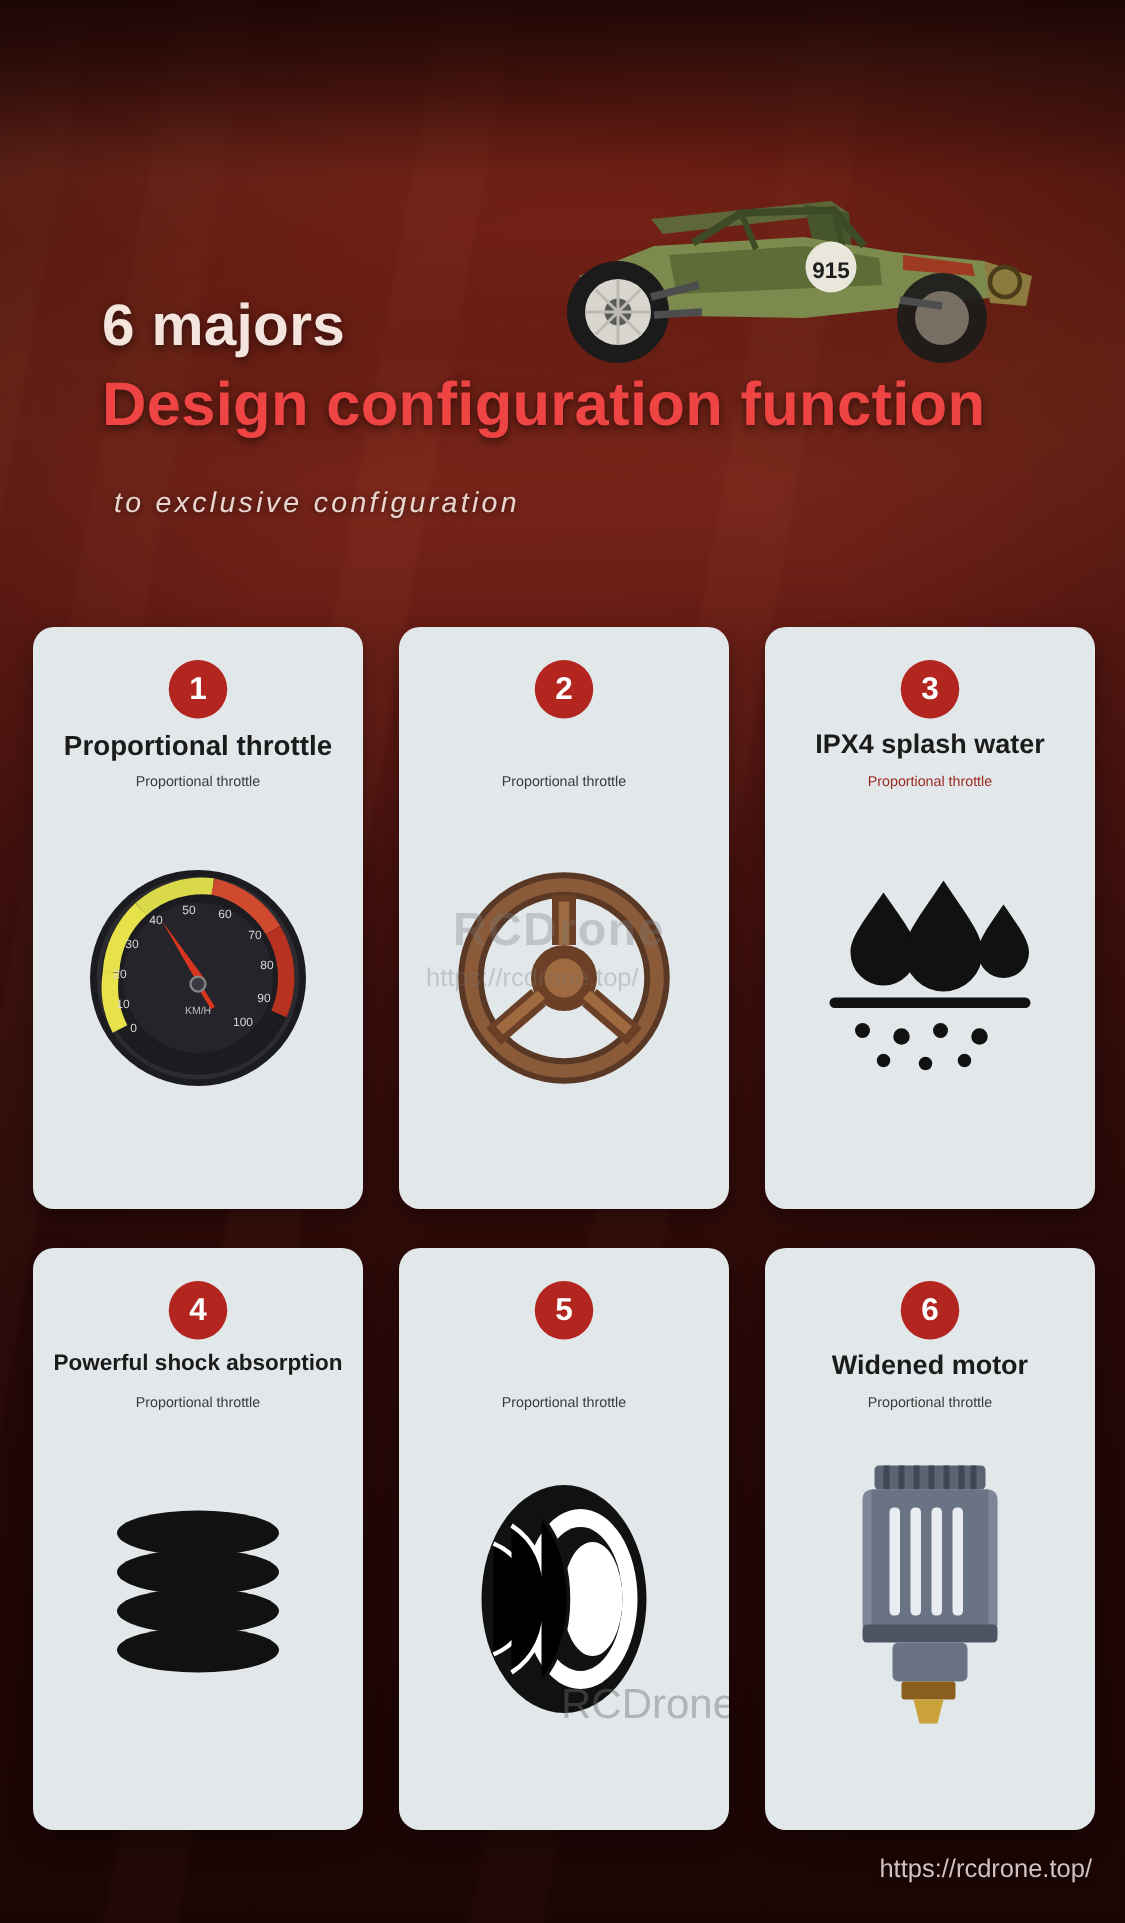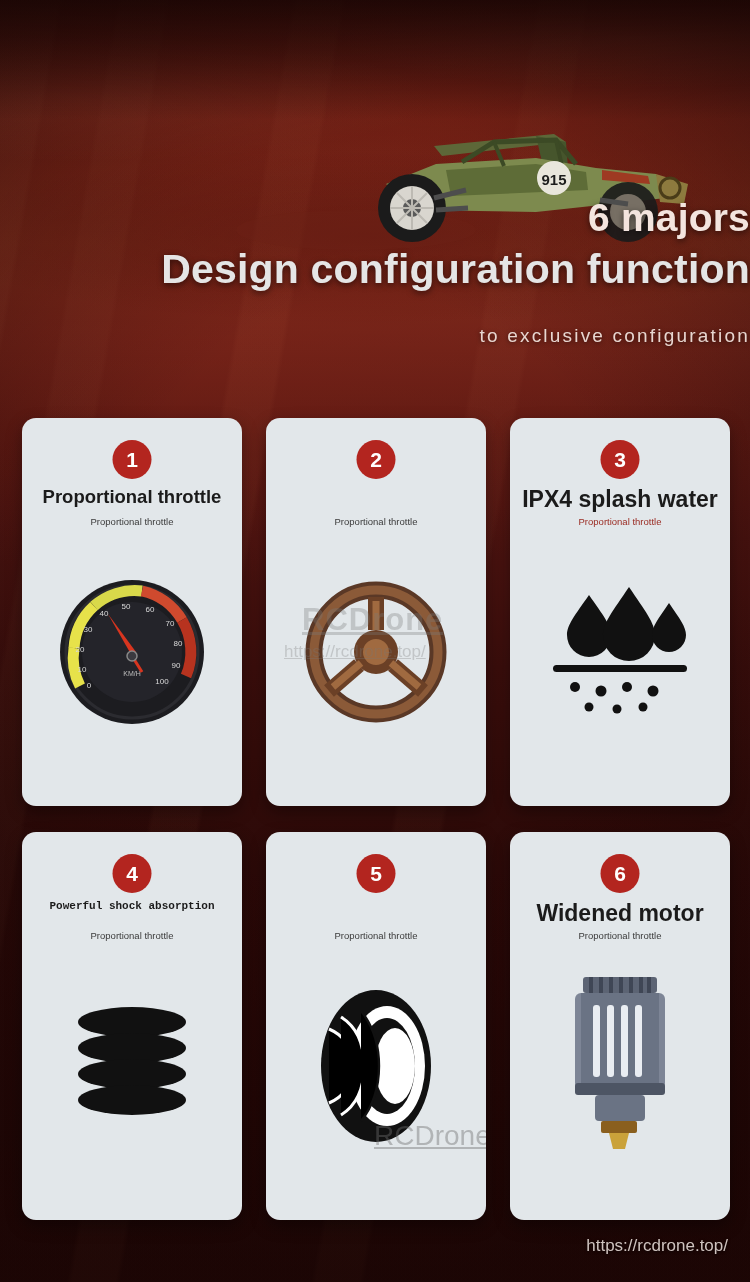--- a/index.html
+++ b/index.html
@@ -46,35 +46,36 @@
   }
   .bg-vignette {
     position: absolute; inset: 0;
     background: radial-gradient(ellipse 620px 700px at 50% 45%, rgba(0,0,0,0) 40%, rgba(20,4,3,.45) 100%);
   }
 
   
   .buggy { position: absolute; left: 236px; top: 112px; width: 460px; height: 140px; }
 
   
-  .headings { position: absolute; left: 0; top: 196px; width: 750px; text-align: right; }
+  .headings { position: absolute; left: 0; top: 196px; width: 750px; text-align: left; }
   .h-main1 {
     margin-left: 68px;
     font-size: 39px; font-weight: bold; color: #f3e4de; letter-spacing: .2px;
     text-shadow: 0 2px 6px rgba(0,0,0,.55);
   }
   .h-main2 {
     margin-left: 68px; margin-top: 6px;
-    font-size: 41px; font-weight: bold; color: #e5e5e5; letter-spacing: .2px;
+    font-size: 41px; font-weight: bold; color: #ef4444; letter-spacing: .2px;
     text-shadow: 0 2px 6px rgba(0,0,0,.55);
   }
   .h-sub {
     margin-left: 76px; margin-top: 32px;
     font-size: 19px; color: #e8d6d0; letter-spacing: 2.2px;
     text-shadow: 0 1px 4px rgba(0,0,0,.5);
+    font-style: italic;
   }
 
   
   .grid {
     position: absolute; left: 22px; top: 418px;
     width: 708px;
     display: grid;
     grid-template-columns: repeat(3, 220px);
     grid-column-gap: 24px;
     grid-row-gap: 26px;
@@ -95,41 +96,40 @@
     color: #fff; font-size: 21px; font-weight: bold;
     display: flex; align-items: center; justify-content: center;
     line-height: 1;
   }
   .card-title {
     position: absolute; top: 68px; left: 0; width: 100%;
     text-align: center;
     font-size: 18.5px; font-weight: bold; color: #1b1b1b;
     white-space: nowrap;
   }
-  .card-title.sm { font-size: 11px; font-family: Liberation Mono, monospace; }
-  .card-title.lg { font-size: 23px; }
+  .card-title.sm { font-size: 15px; }
+  .card-title.lg { font-size: 18px; }
   .card-sub {
     position: absolute; top: 98px; left: 0; width: 100%;
     text-align: center;
     font-size: 9.5px; color: #3b3b3b;
   }
   .card-sub.red { color: #9a2b22; }
   .icon-wrap {
     position: absolute; top: 124px; left: 0; width: 100%; height: 220px;
     display: flex; align-items: center; justify-content: center;
   }
 
   
   .wm {
     position: absolute;
     color: rgba(120,120,120,.32);
     font-weight: bold;
     pointer-events: none;
     white-space: nowrap;
-    text-decoration: underline;
   }
   .wm-1 { left: 36px; top: 184px; font-size: 31px; letter-spacing: 1px; }
   .wm-2 { left: 18px; top: 224px; font-size: 17px; font-weight: normal; color: rgba(120,120,120,.30); }
   .wm-3 { left: 108px; top: 288px; font-size: 28px; color: rgba(110,110,110,.42); font-weight: normal; }
 
   .footer-url {
     position: absolute; right: 22px; bottom: 26px;
     font-size: 17px; color: #cfc3bf;
     text-shadow: 0 1px 3px rgba(0,0,0,.6);
   }

